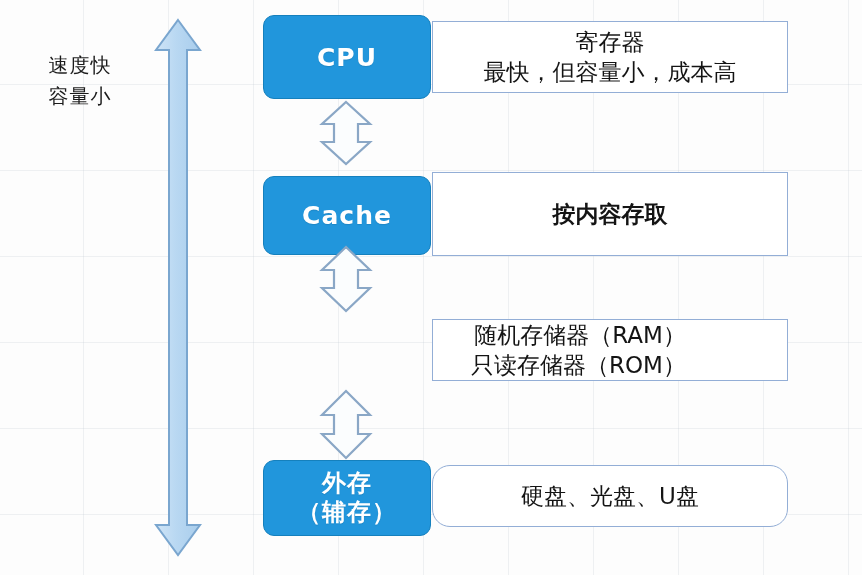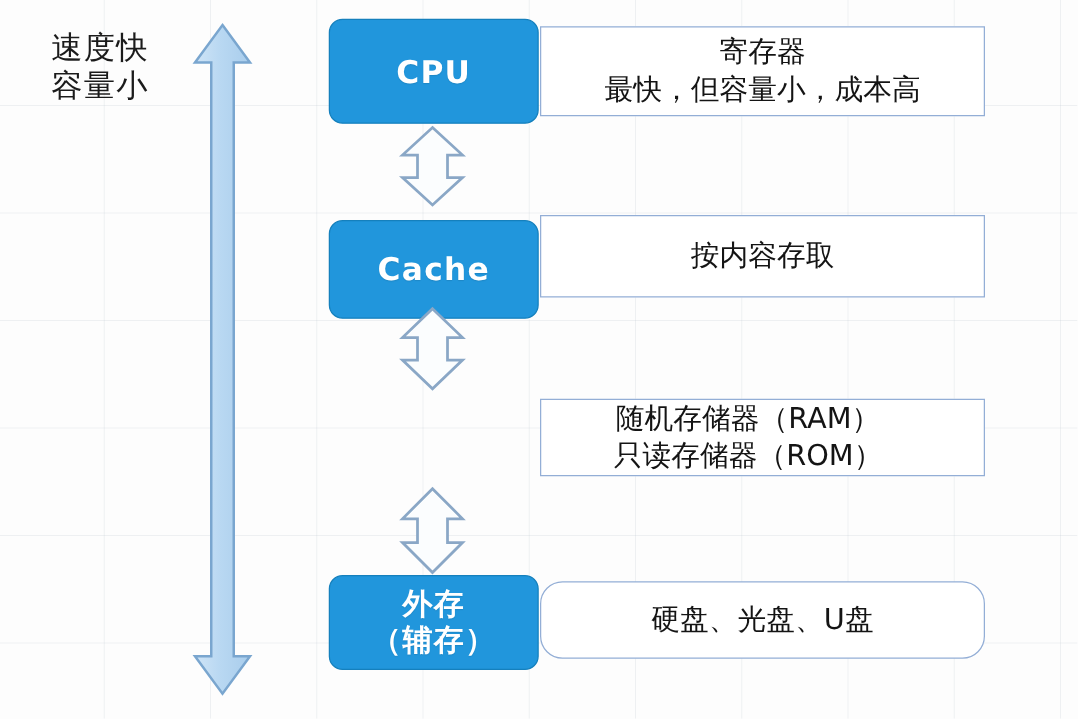--- a/index.html
+++ b/index.html
@@ -25,24 +25,25 @@
     background-position: -2px -2px;
     overflow: hidden;
   }
 
   
   .axis-label {
     position: absolute;
     width: 150px;
     text-align: center;
     color: #1b1b1b;
-    font-size: 25px;
+    font-size: 20px;
     line-height: 31px;
     letter-spacing: 1px;
     white-space: pre-line;
+    margin-top: 28px;
   }
   #label-top  { left: 5px;  top: 22px; }
   #label-bot  { left: 5px;  top: 479px; }
 
   
   #big-arrow {
     position: absolute;
     left: 152px;
     top: 16px;
     width: 52px;
@@ -85,24 +86,24 @@
     box-sizing: border-box;
     color: #141414;
     font-size: 23px;
     line-height: 30px;
     display: flex;
     flex-direction: column;
     justify-content: center;
     white-space: pre-line;
   }
   .desc-box.center { align-items: center; text-align: center; }
-  .desc-box.left   { align-items: flex-start; text-align: center; padding-left: 58px; }
+  .desc-box.left   { align-items: flex-start; text-align: right; padding-left: 38px; }
 
   #desc-cpu   { top: 21px;  height: 72px; }
-  #desc-cache { top: 172px; height: 66px; }
+  #desc-cache { top: 172px; height: 84px; font-weight: bold; }
   #desc-main  { top: 319px; height: 62px; }
   #desc-ext   { top: 465px; height: 62px; border-radius: 18px; }
 
   
   .connector {
     position: absolute;
     left: 318px;
     width: 56px;
   }
   #conn-1 { top: 100px; height: 66px; }

